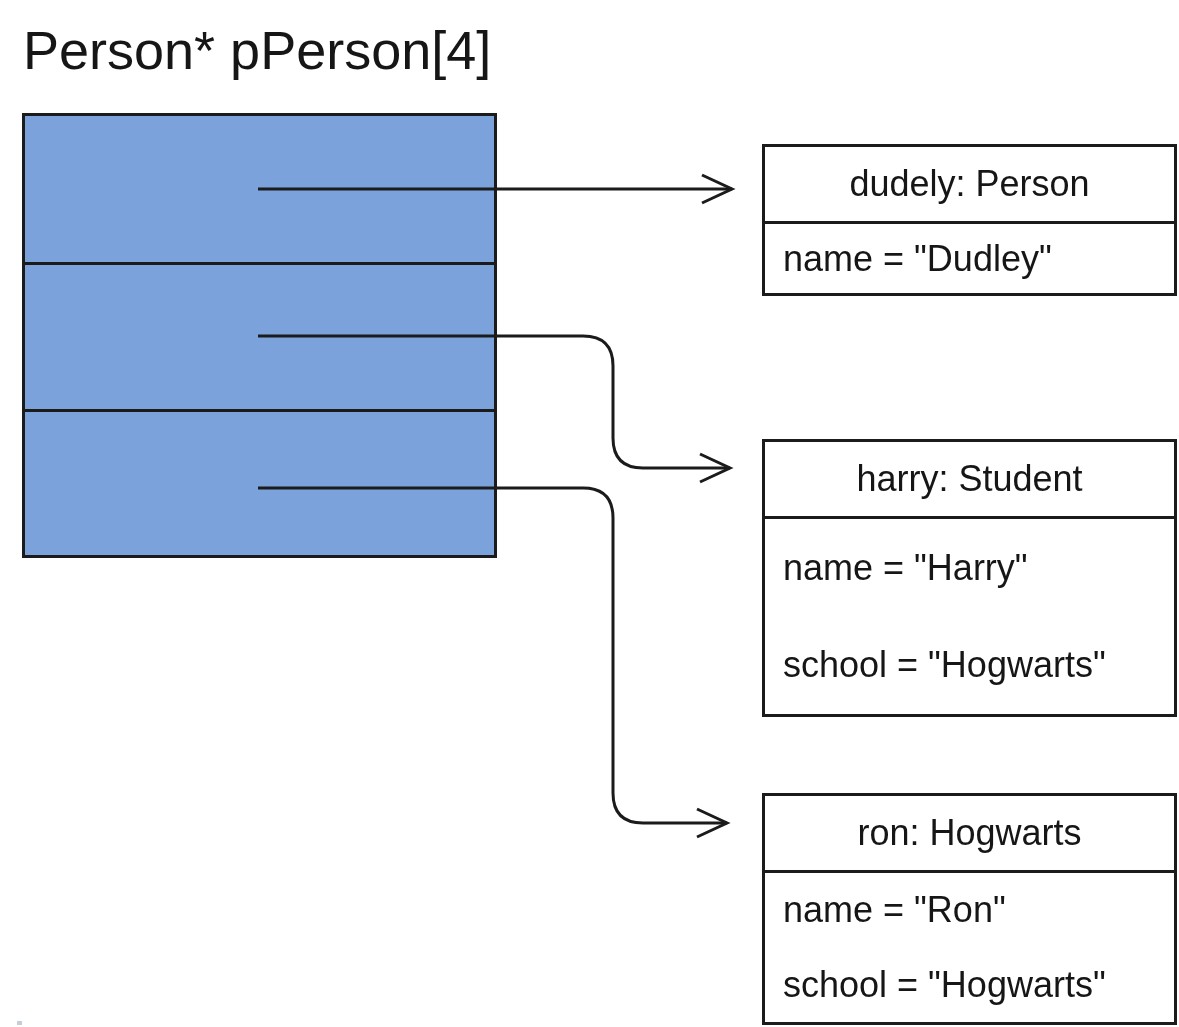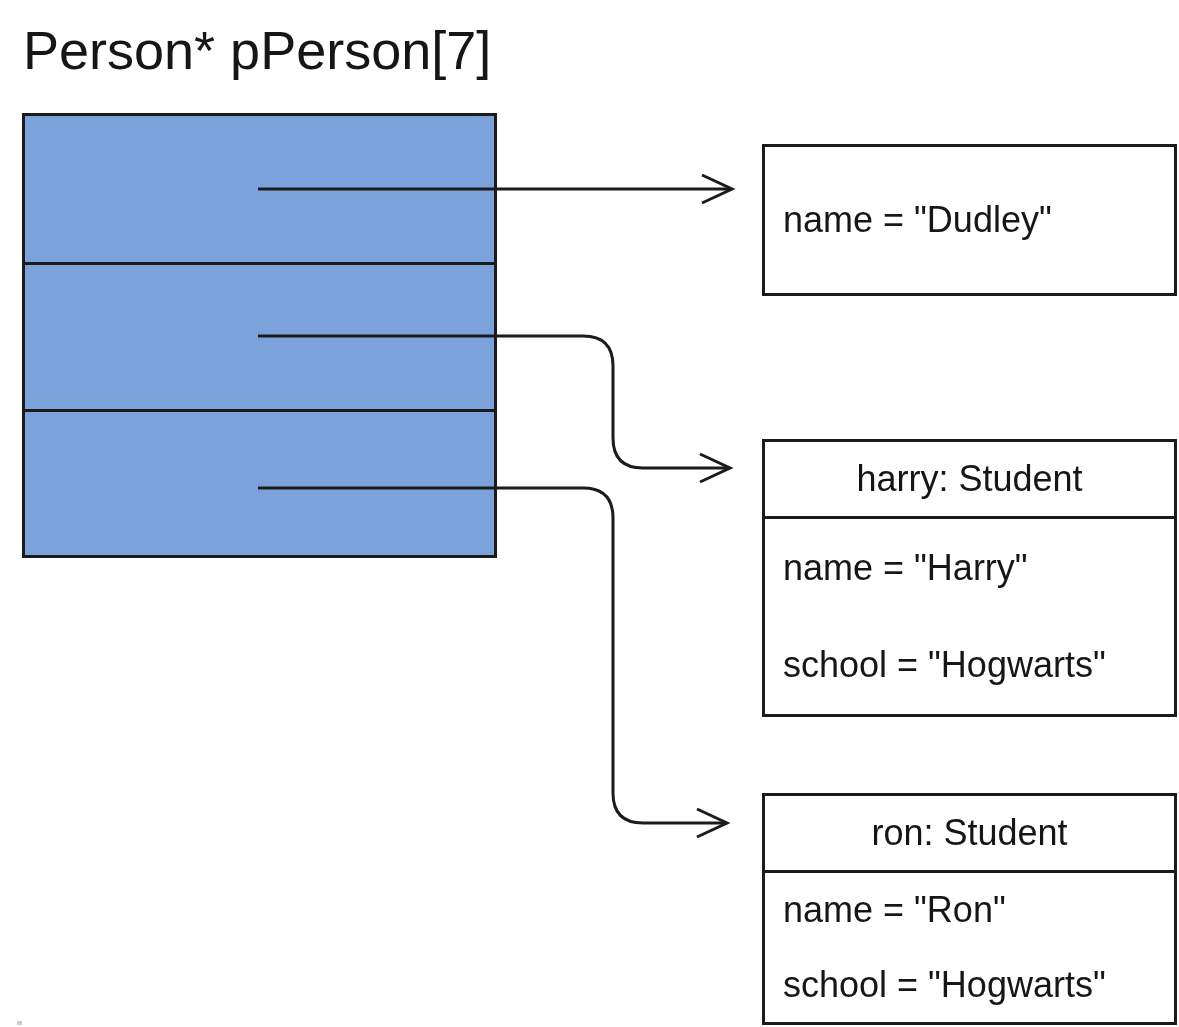--- a/index.html
+++ b/index.html
@@ -72,21 +72,21 @@
     width: 5px;
     height: 4px;
     background: #c9ced6;
   }
 </style>
 </head>
 <body>
 
 <div class="stage">
 
-  <div class="title">Person* pPerson[7]</div>
+  <div class="title">Person* pPerson[4]</div>
 
   <div class="array" style="background: rgb(124, 162, 220);">
     <div class="cell"></div>
     <div class="cell"></div>
     <div class="cell"></div>
   </div>
 
   <svg class="arrows" width="1179" height="1027" viewBox="0 0 1179 1027">
     <defs>
       <marker id="ah" markerUnits="userSpaceOnUse" markerWidth="40" markerHeight="38" refX="31" refY="17" orient="auto">
@@ -94,35 +94,36 @@
       </marker>
     </defs>
     <g fill="none" stroke="#1b1b1b" stroke-width="3">
       <path d="M258 189 H732" marker-end="url(#ah)"></path>
       <path d="M258 336 H583 Q613 336 613 366 V438 Q613 468 643 468 H730" marker-end="url(#ah)"></path>
       <path d="M258 488 H583 Q613 488 613 518 V793 Q613 823 643 823 H727" marker-end="url(#ah)"></path>
     </g>
   </svg>
 
   <div class="obj" style="left:762px; top:144px; height:152px;">
+    <div class="obj-header">dudely: Person</div>
     <div class="obj-body">
       <div class="field">name = "Dudley"</div>
     </div>
   </div>
 
   <div class="obj" style="left:762px; top:439px; height:278px;">
     <div class="obj-header">harry: Student</div>
     <div class="obj-body">
       <div class="field">name = "Harry"</div>
       <div class="field">school = "Hogwarts"</div>
     </div>
   </div>
 
   <div class="obj" style="left:762px; top:793px; height:232px;">
-    <div class="obj-header">ron: Student</div>
+    <div class="obj-header">ron: Hogwarts</div>
     <div class="obj-body">
       <div class="field">name = "Ron"</div>
       <div class="field">school = "Hogwarts"</div>
     </div>
   </div>
 
   <div class="speck"></div>
 
 </div>
 

